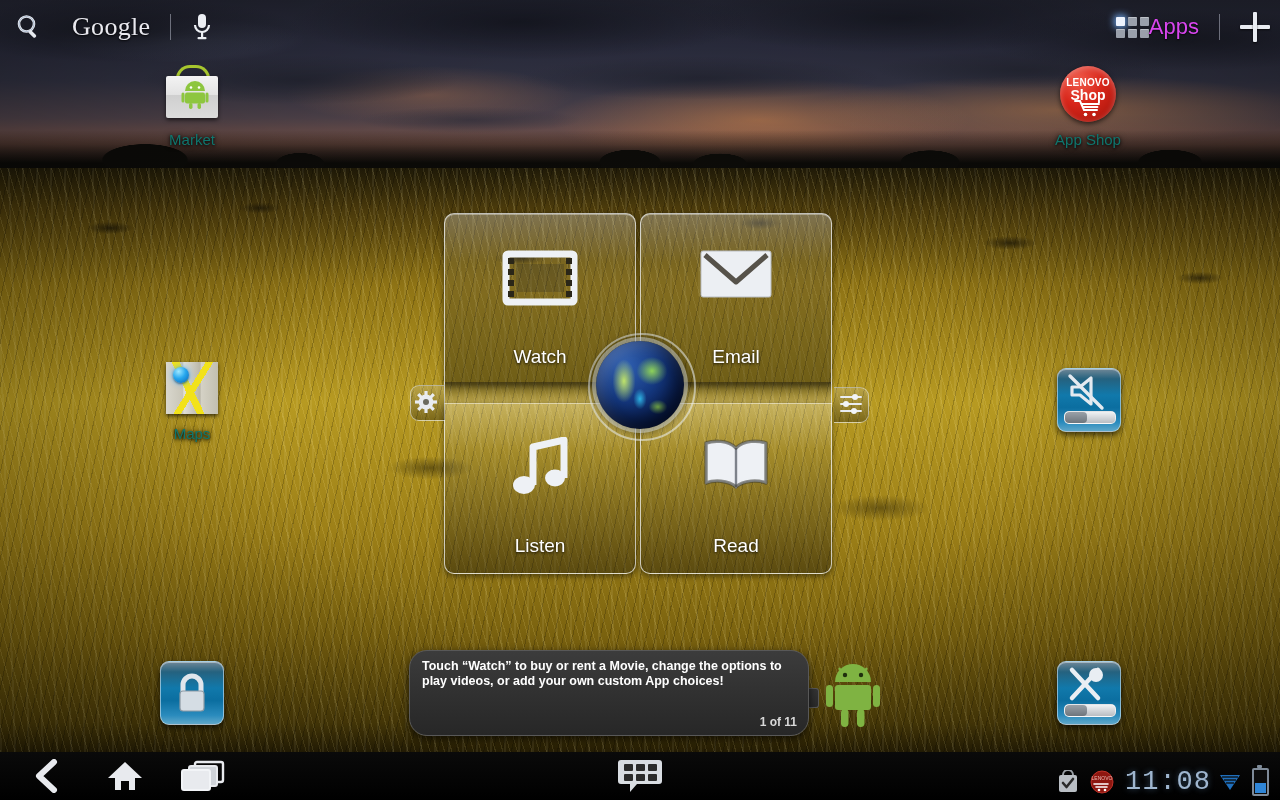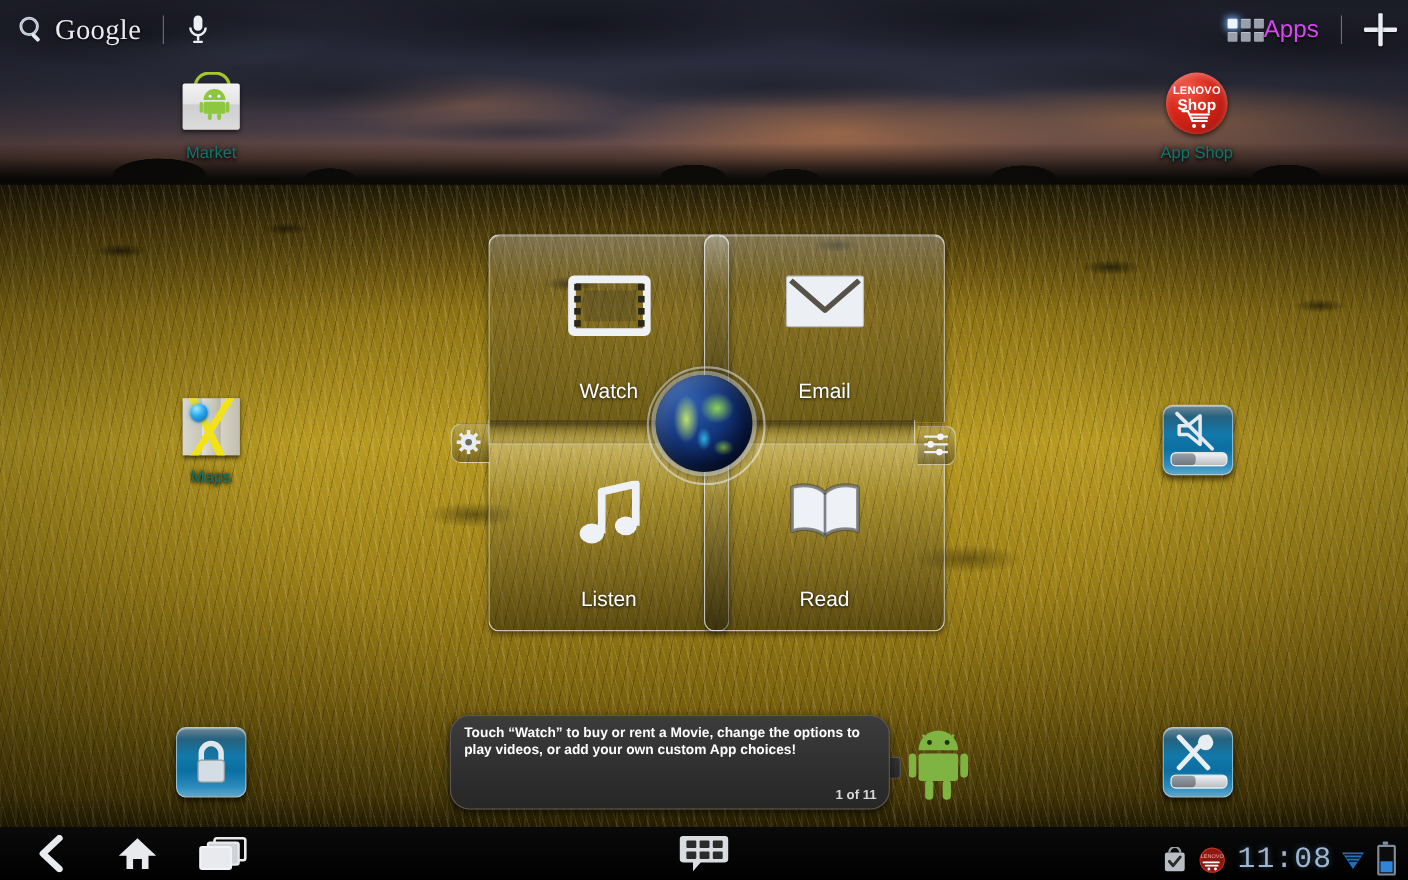--- a/index.html
+++ b/index.html
@@ -88,21 +88,21 @@
   
   #topbar { position:absolute; left:0; top:0; width:1280px; height:54px; }
   #search-widget {
     position:absolute; left:14px; top:6px;
     display:flex; align-items:center; height:42px;
   }
   .search-glass { width:30px; height:30px; }
   .google-word {
     font-family: "Liberation Serif", serif;
     font-size: 26px; color:#e9e9ef;
-    margin-left: 6px; letter-spacing:.3px;
+    margin-left: 28px; letter-spacing:.3px;
     text-shadow: 0 1px 2px rgba(0,0,0,.85);
   }
   .vdiv { width:1px; height:26px; background:rgba(210,215,230,.45); margin:0 20px; }
   .mic-icon { width:22px; height:32px; }
 
   #apps-area { position:absolute; right:10px; top:6px; display:flex; align-items:center; height:42px; }
   .apps-btn { display:flex; align-items:center; cursor:pointer; }
   .apps-grid { display:grid; grid-template-columns:repeat(3,9px); grid-template-rows:repeat(2,9px); gap:3px; }
   .apps-grid i { display:block; width:9px; height:9px; background:#9aa0ab; border-radius:1px;
                  box-shadow: inset 0 1px 0 rgba(255,255,255,.35); }
@@ -190,21 +190,20 @@
   }
 
   
   #center-widget { position:absolute; left:440px; top:213px; width:400px; height:365px; }
   .quad {
     position:absolute; width:190px; height:170px;
     background:linear-gradient(180deg, rgba(235,235,235,.30) 0%, rgba(120,120,110,.16) 28%, rgba(20,18,10,.42) 100%);
     border:1px solid rgba(245,248,252,.72);
     box-shadow:0 2px 6px rgba(0,0,0,.5), inset 0 1px 0 rgba(255,255,255,.35);
     cursor:pointer;
-    padding-left:27px;
   }
   .quad .q-label {
     position:absolute; left:0; bottom:16px; width:100%; text-align:center;
     font-size:19px; color:#fff; text-shadow:0 1px 3px rgba(0,0,0,.9);
   }
   .quad .q-icon { position:absolute; left:0; top:34px; width:100%; text-align:center; }
   #q-watch  { left:4px;   top:0;    border-radius:10px 10px 0 0; border-bottom:none; }
   #q-email  { left:200px; top:0;    border-radius:10px 10px 0 0; border-bottom:none; }
   #q-listen { left:4px;   top:190px; border-radius:0 0 10px 10px; border-top:none; }
   #q-read   { left:200px; top:190px; border-radius:0 0 10px 10px; border-top:none; }

